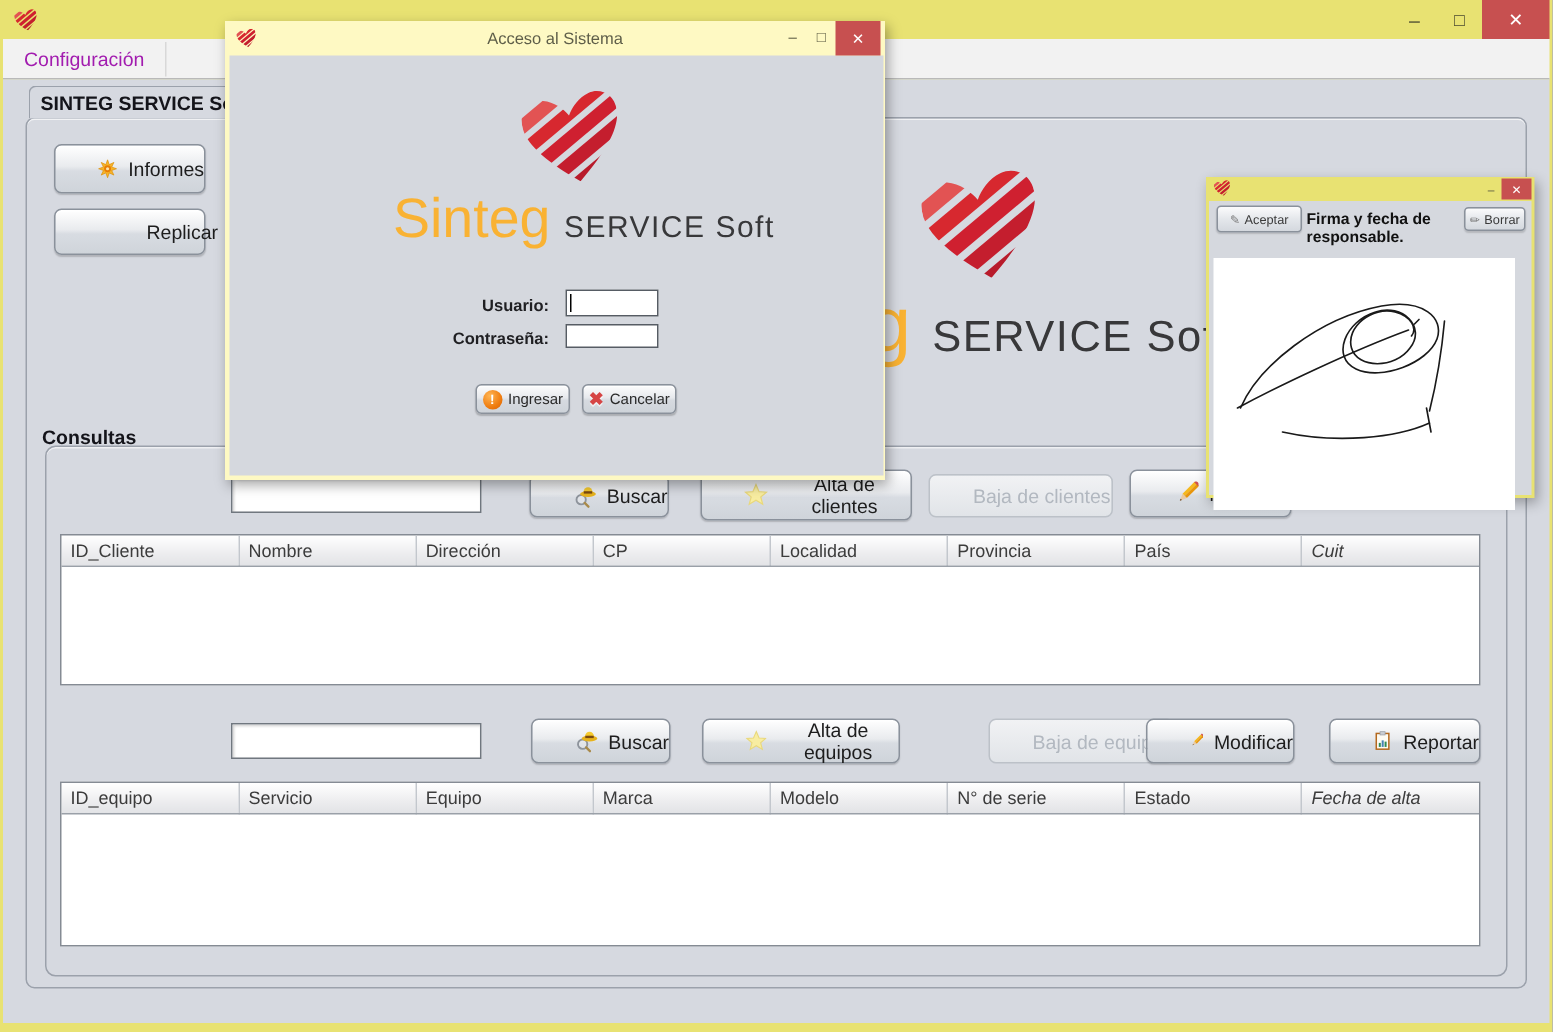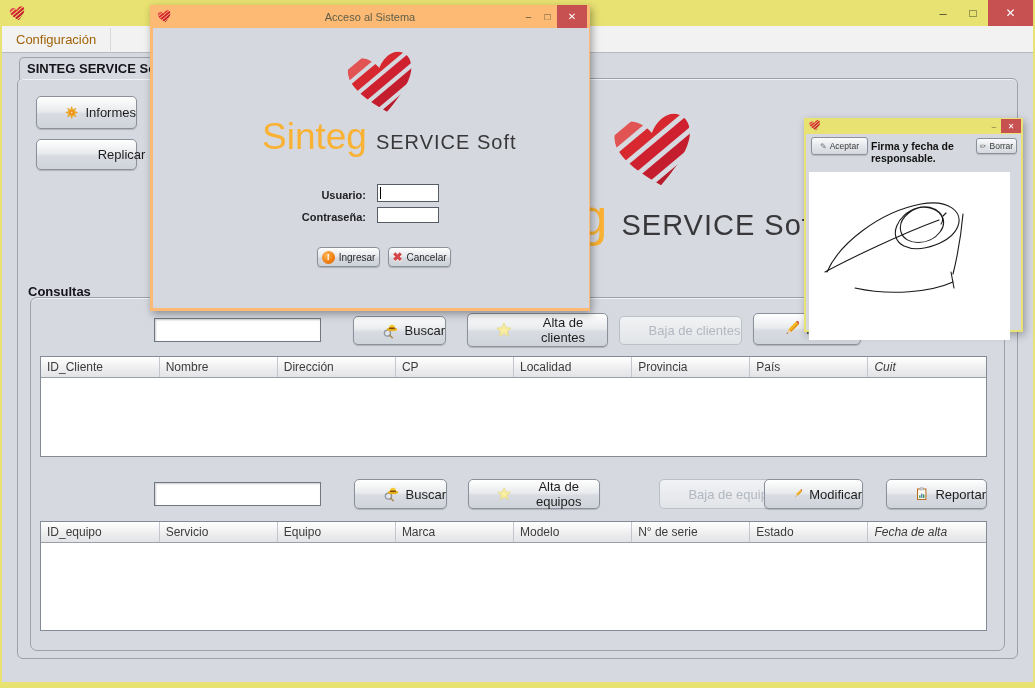--- a/index.html
+++ b/index.html
@@ -8,21 +8,21 @@
 
   
   .main-titlebar { position:absolute; left:0; top:0; width:1035px; height:26px; background:#e8e272; display:flex; align-items:center; }
   .app-ico { position:absolute; left:9px; top:6px; width:17px; height:15px; }
   .win-controls { position:absolute; right:2px; top:0; height:26px; display:flex; align-items:stretch; }
   .wc { width:30px; display:flex; align-items:center; justify-content:center; font-size:13px; color:#4a4a30; cursor:default; }
   .wc.max { font-size:12px; }
   .wc.close { width:45px; background:#c75050; color:#fff; font-size:12px; }
 
   .menubar { position:absolute; left:2px; top:26px; width:1031px; height:27px; background:#f2f2f2; border-bottom:1px solid #b9b9b9; display:flex; align-items:center; }
-  .menu-item { font-size:13px; color:#a16207; padding:4px 14px 4px 14px; border-right:1px solid #d8d8d8; }
+  .menu-item { font-size:13px; color:#a21caf; padding:4px 14px 4px 14px; border-right:1px solid #d8d8d8; }
 
   .content { position:absolute; left:2px; top:53px; width:1031px; height:629px; background:#d6d9e0; }
 
   .tab { position:absolute; left:17px; top:4px; height:22px; padding:3px 10px 0 7px; background:#d6d9e0; border:1px solid #9ba1ab; border-bottom:none; border-radius:5px 5px 0 0; font-size:13px; font-weight:bold; color:#14141a; }
   .tab-panel { position:absolute; left:15px; top:25px; width:1001px; height:581px; background:#d6d9e0; border:1px solid #9ba1ab; border-radius:6px; box-shadow:inset 0 1px 0 rgba(255,255,255,.65); }
 
   .btn { position:absolute; display:inline-flex; align-items:center; justify-content:center; gap:7px;
          background:linear-gradient(#ffffff,#e9ebee 45%,#d8dce2 55%,#cfd4da);
          border:1px solid #8a919b; border-radius:5px; font-size:13px; color:#1d1d1d;
          box-shadow:inset 0 1px 0 #fff, 0 1px 1px rgba(0,0,0,.18); cursor:default;padding-left:28px; }
@@ -36,21 +36,21 @@
   .tbl { position:absolute; border:1px solid #858b94; background:#fff; }
   .tbl table { width:100%; border-collapse:collapse; table-layout:fixed; }
   .tbl th { background:linear-gradient(#ffffff,#ededef 60%,#e2e3e6); border-right:1px solid #c3c7cd; border-bottom:1px solid #9aa0a8; font-size:12px; font-weight:normal; color:#3c3c3c; text-align:left; padding:3px 6px; height:14px; white-space:nowrap; overflow:hidden; }
   .tbl th:last-child { border-right:none;font-style:italic; }
 
   .logo-row { display:flex; align-items:baseline; }
   .brand { color:#f9b233; }
   .brand-suffix { color:#38383a; letter-spacing:1px; }
 
   
-  .dialog { position:absolute; left:150px; top:5px; width:440px; height:306px; background:#fdba74; z-index:30; box-shadow:2px 3px 8px rgba(0,0,0,.35); }
+  .dialog { position:absolute; left:150px; top:14px; width:440px; height:306px; background:#fef9c3; z-index:30; box-shadow:2px 3px 8px rgba(0,0,0,.35); }
   .dlg-titlebar { position:absolute; left:0; top:0; width:100%; height:23px; display:flex; align-items:center; }
   .dlg-title { position:absolute; width:100%; text-align:center; font-size:11px; color:#5e5e49; }
   .dlg-controls { position:absolute; right:3px; top:0; height:23px; display:flex; align-items:stretch; z-index:2; }
   .dwc { width:19px; display:flex; align-items:center; justify-content:center; font-size:10px; color:#57573f; }
   .dwc.close { width:30px; background:#c75050; color:#fff; }
   .dlg-body { position:absolute; left:3px; top:23px; width:436px; height:280px; background:#d5d8de; }
   .fld-label { position:absolute; font-size:11px; font-weight:bold; color:#1f1f22; text-align:right; }
   .dlg-input { position:absolute; background:#fff; border:1px solid #565c64; font-size:11px; }
   .caret { position:absolute; left:2px; top:2px; width:1px; height:12px; background:#000; }
   .dlg-btn { position:absolute; display:inline-flex; align-items:center; justify-content:center; gap:4px;

